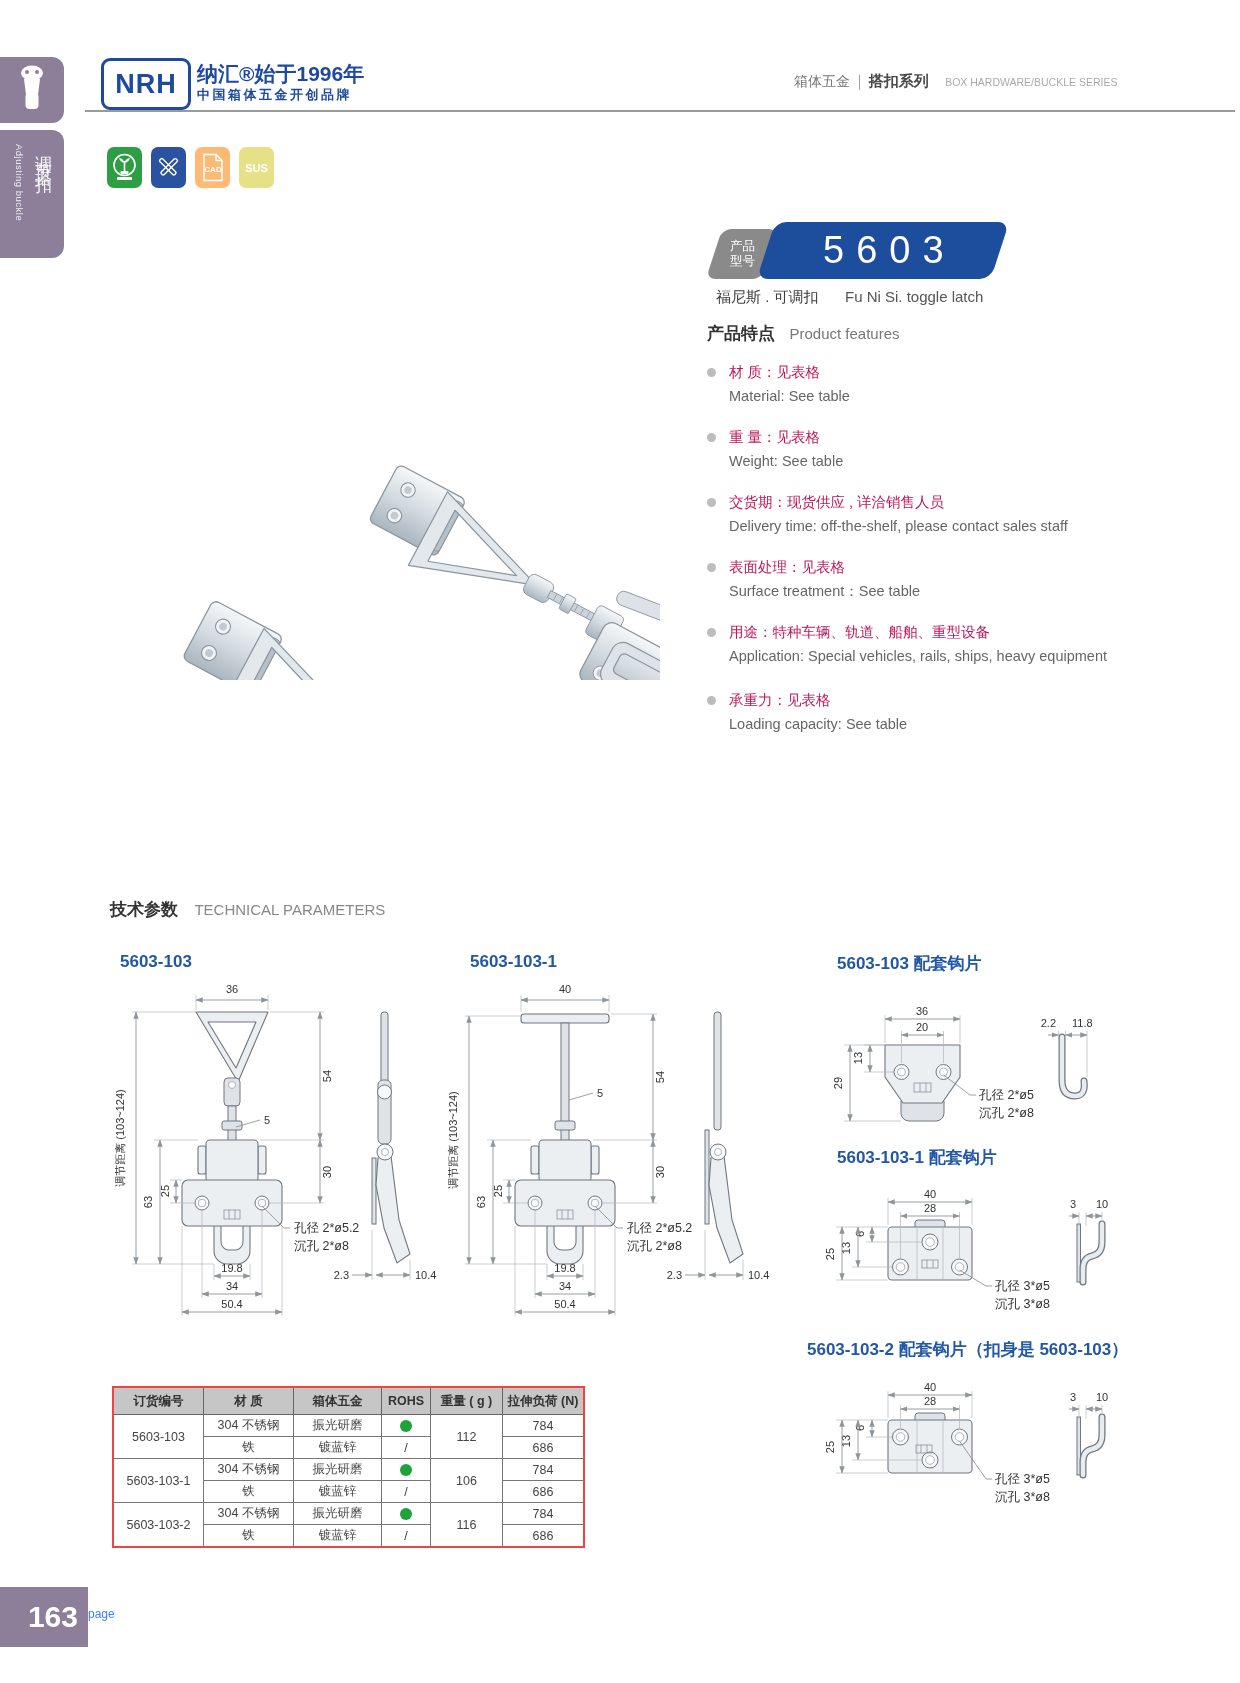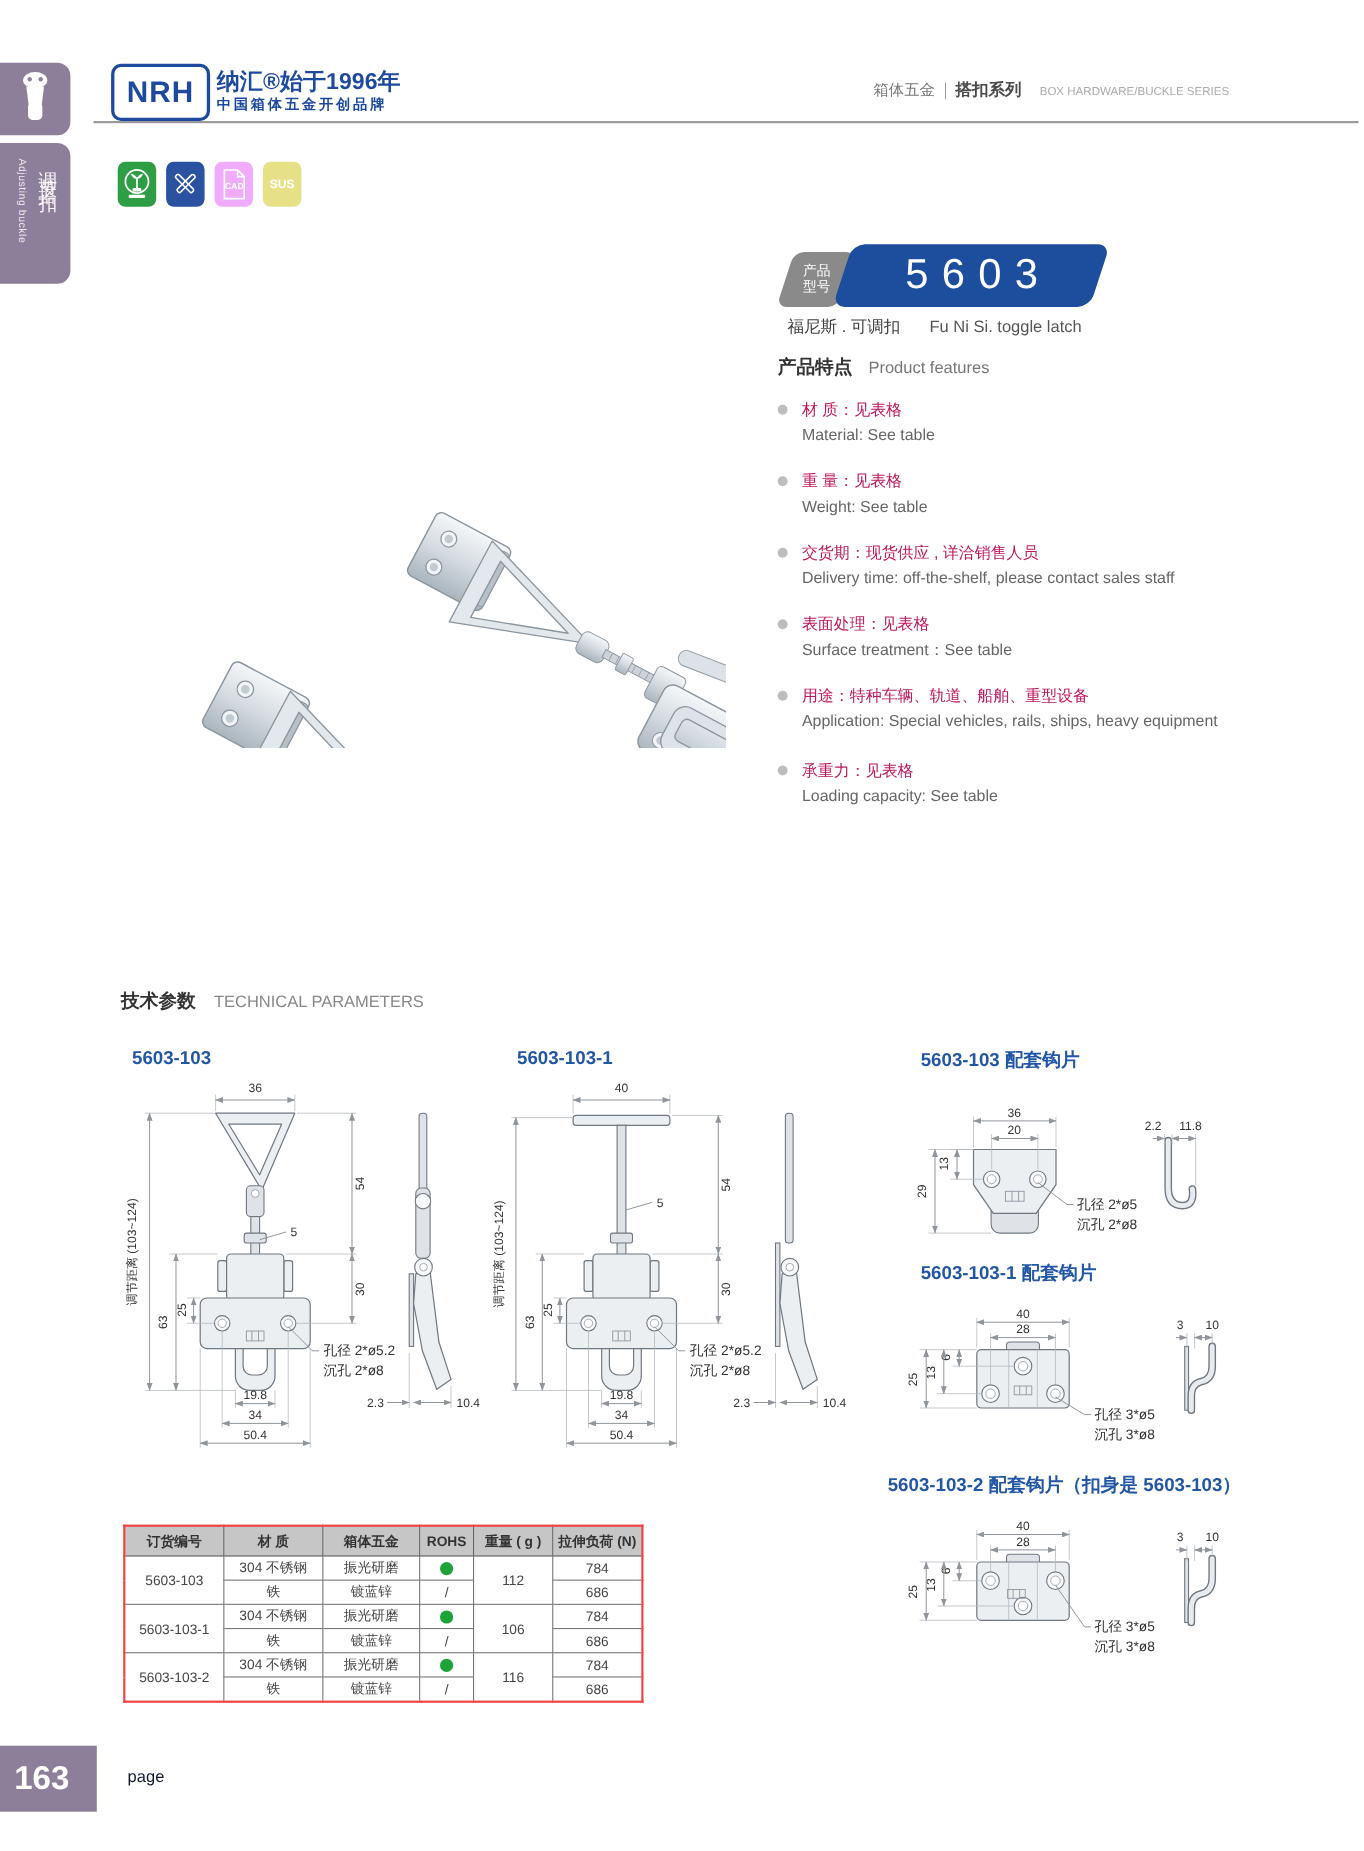--- a/index.html
+++ b/index.html
@@ -22,21 +22,21 @@
   .brand2{position:absolute;left:197px;top:86px;font-size:13px;font-weight:bold;color:#1d4a9e;letter-spacing:2.5px;}
   .series{position:absolute;left:794px;top:72px;white-space:nowrap;}
   .series .cnA{font-size:14px;color:#777;text-align:right;}
   .series .sep{font-size:15px;color:#999;margin:0 2px;}
   .series .cnB{font-size:15px;font-weight:bold;color:#4a4a4a;}
   .series .en{font-size:10.5px;color:#aaa;margin-left:12px;}
   .divider{position:absolute;left:85px;top:110px;width:1150px;height:2px;background:#9a9a9a;}
 
   .cert{position:absolute;left:107px;top:147px;display:flex;gap:9px;}
   .cert .c{width:35px;height:41px;border-radius:7px;display:flex;align-items:center;justify-content:center;}
-  .c-green{background:#2e9e44;}.c-blue{background:#2a52a0;}.c-red{background:#f0abfc;}.c-yellow{background:#e6e087;}
+  .c-green{background:#2e9e44;}.c-blue{background:#2a52a0;}.c-red{background:#fdba74;}.c-yellow{background:#e6e087;}
   .sus-t{color:#fff;font-weight:bold;font-size:11px;}
 
   
   .badge-gray{position:absolute;left:714px;top:229px;width:56px;height:50px;background:#8a8a8a;
               border-radius:9px;transform:skewX(-18deg);display:flex;align-items:center;justify-content:center;}
   .badge-gray .in{transform:skewX(18deg);color:#fff;font-size:12.5px;line-height:15px;text-align:center;}
   .badge-blue{position:absolute;left:766px;top:222px;width:234px;height:57px;background:#1d4e9e;
               border-radius:11px;transform:skewX(-18deg);display:flex;align-items:center;justify-content:center;}
   .badge-blue .in{transform:skewX(18deg);color:#fff;font-size:38px;letter-spacing:12px;padding-left:12px;}
   .pname{position:absolute;left:716px;top:288px;white-space:nowrap;}
@@ -76,23 +76,23 @@
 
   
   .spec{position:absolute;left:112px;top:1386px;border-collapse:collapse;table-layout:fixed;width:464px;
         font-size:12.5px;color:#454545;border:2px solid #ef4444;}
   .spec th{background:#c6c6c6;border:1px solid #666;font-weight:bold;height:26px;padding:0;font-size:12.5px;color:#333;}
   .spec td{border:1px solid #777;text-align:center;height:21px;padding:0;}
   .dot{display:inline-block;width:12px;height:12px;border-radius:50%;background:#1ea23a;vertical-align:middle;}
 
   
   .pagenum{position:absolute;left:0;top:1587px;width:88px;height:60px;background:#8d7e99;
-           display:flex;align-items:center;justify-content:flex-end;padding-right:25px;box-sizing:border-box;}
+           display:flex;align-items:center;justify-content:flex-end;padding-right:10px;box-sizing:border-box;}
   .pagenum .n{color:#fff;font-size:30px;font-weight:bold;}
-  .pagelabel{position:absolute;left:116px;top:1607px;font-size:15px;color:#0f172a;}
+  .pagelabel{position:absolute;left:88px;top:1607px;font-size:12px;color:#3b82f6;}
 </style>
 </head>
 <body>
 
 <div class="page">
 
   <svg width="0" height="0" style="position:absolute" aria-hidden="true">
     <defs>
       <linearGradient id="met" x1="0" y1="0" x2="0" y2="1">
         <stop offset="0" stop-color="#f5f7f9"></stop>

